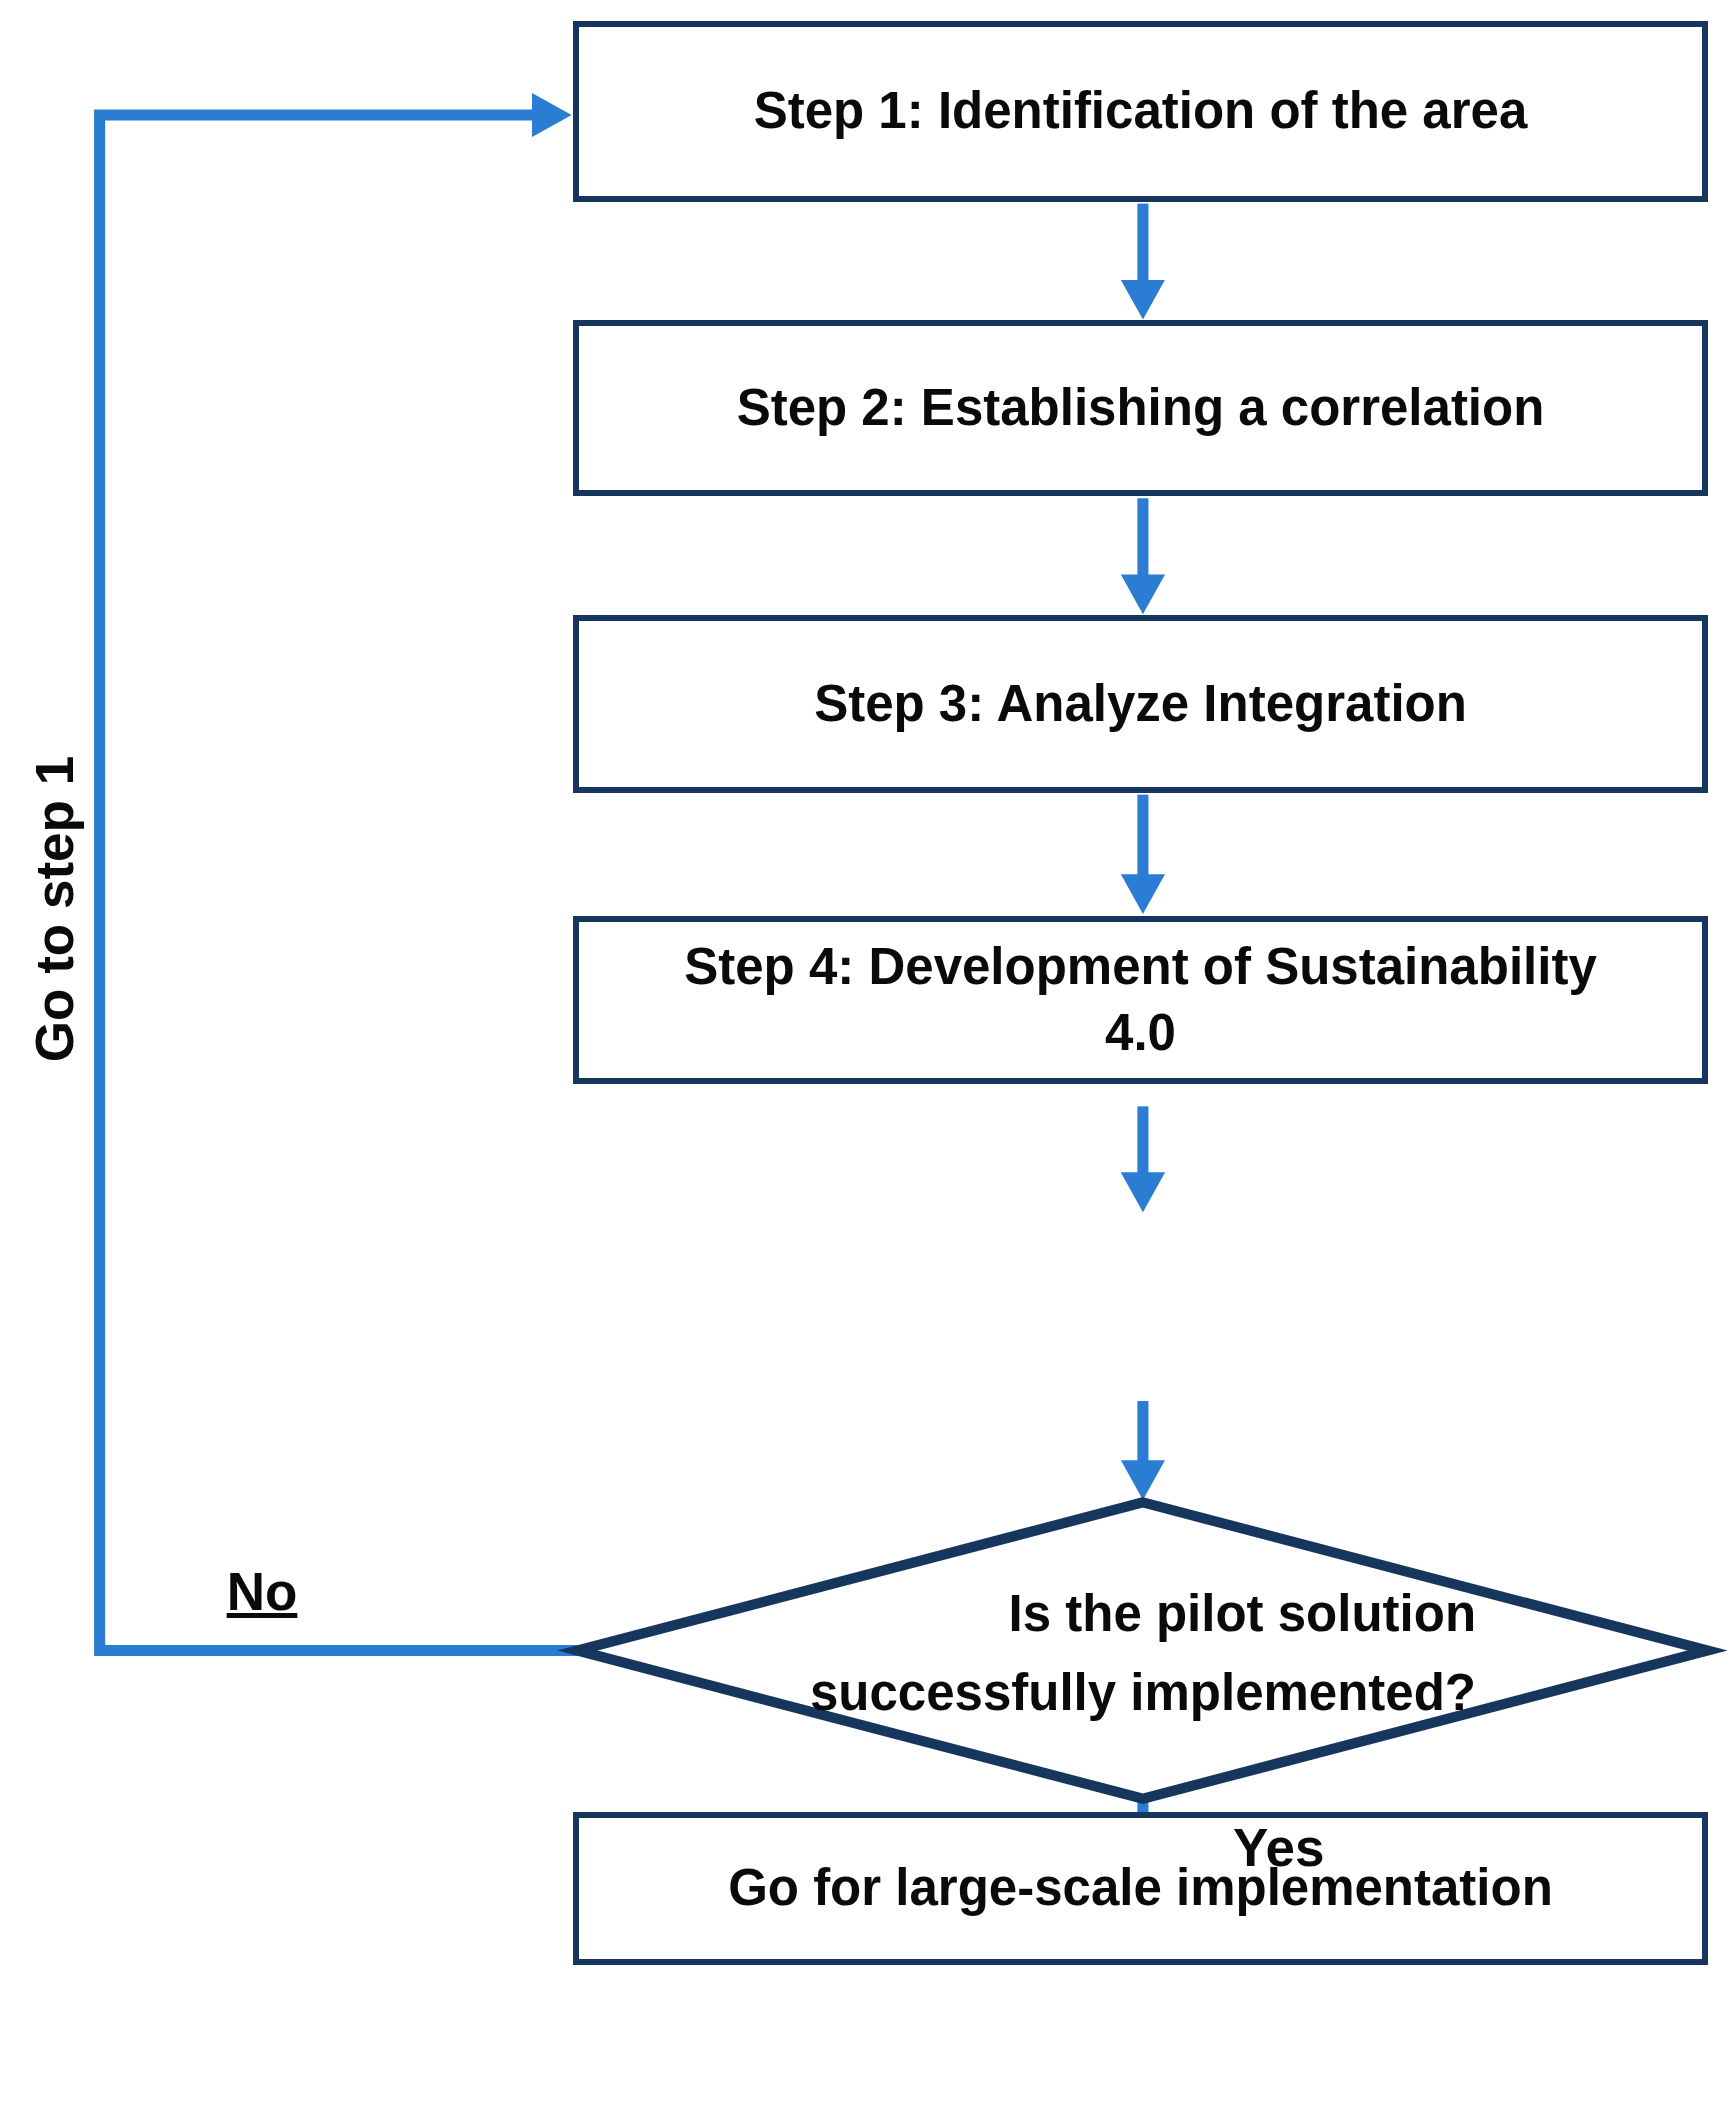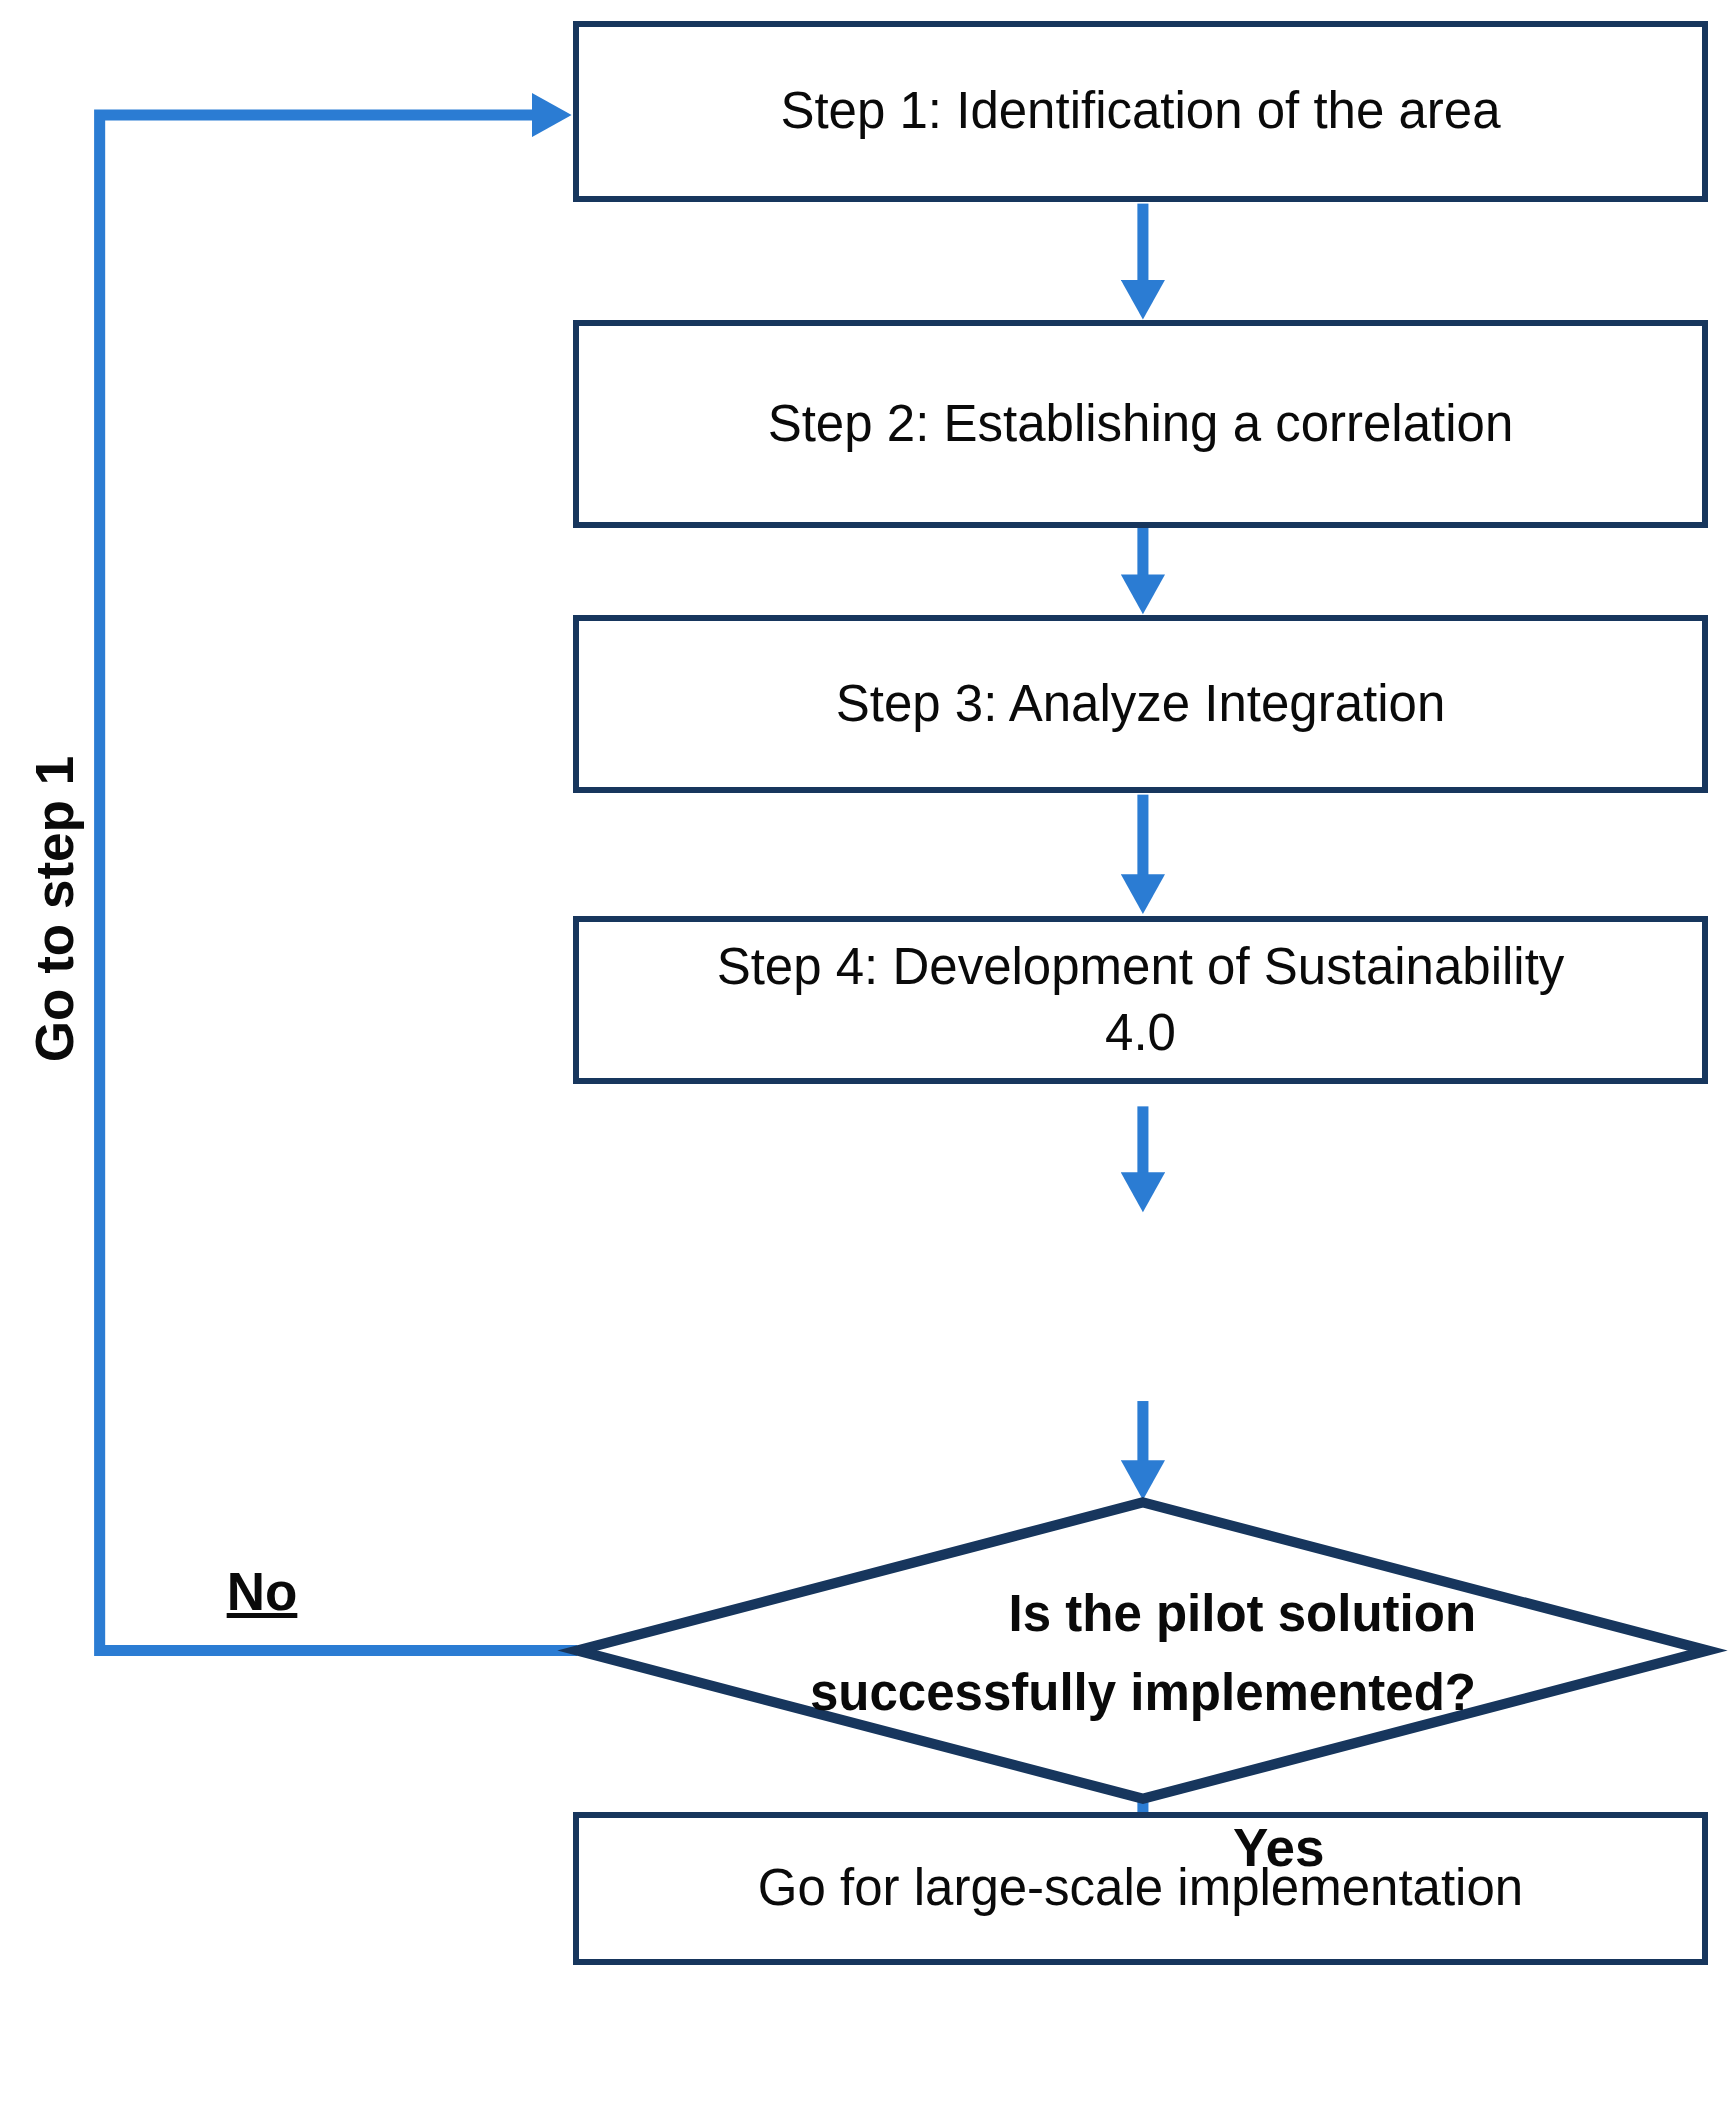--- a/index.html
+++ b/index.html
@@ -25,28 +25,28 @@
     position: absolute;
     left: 573px;
     width: 1135px;
     box-sizing: border-box;
     border: 6.8px solid var(--node-border, #17365d);
     background: #ffffff;
     display: flex;
     align-items: center;
     justify-content: center;
     text-align: center;
-    font-weight: normal;
+    font-weight: bold;
     font-size: 51px;
     line-height: 1.3;
     color: var(--text-color, #0a0a0a);
     white-space: pre-line;
   }
   .node-step1 { top: 21px;   height: 181px; }
-  .node-step2 { top: 320px;  height: 208px; }
+  .node-step2 { top: 320px;  height: 176px; }
   .node-step3 { top: 615px;  height: 178px; }
   .node-step4 { top: 916px; height: 168px; }
   .node-step5 { top: 1214px; height: 186px; }
   .node-final { top: 1812px; height: 153px; }
   .decision-label {
     position: absolute;
     left: 632px;
     top: 1525px;
     width: 1022px;
     height: 256px;

